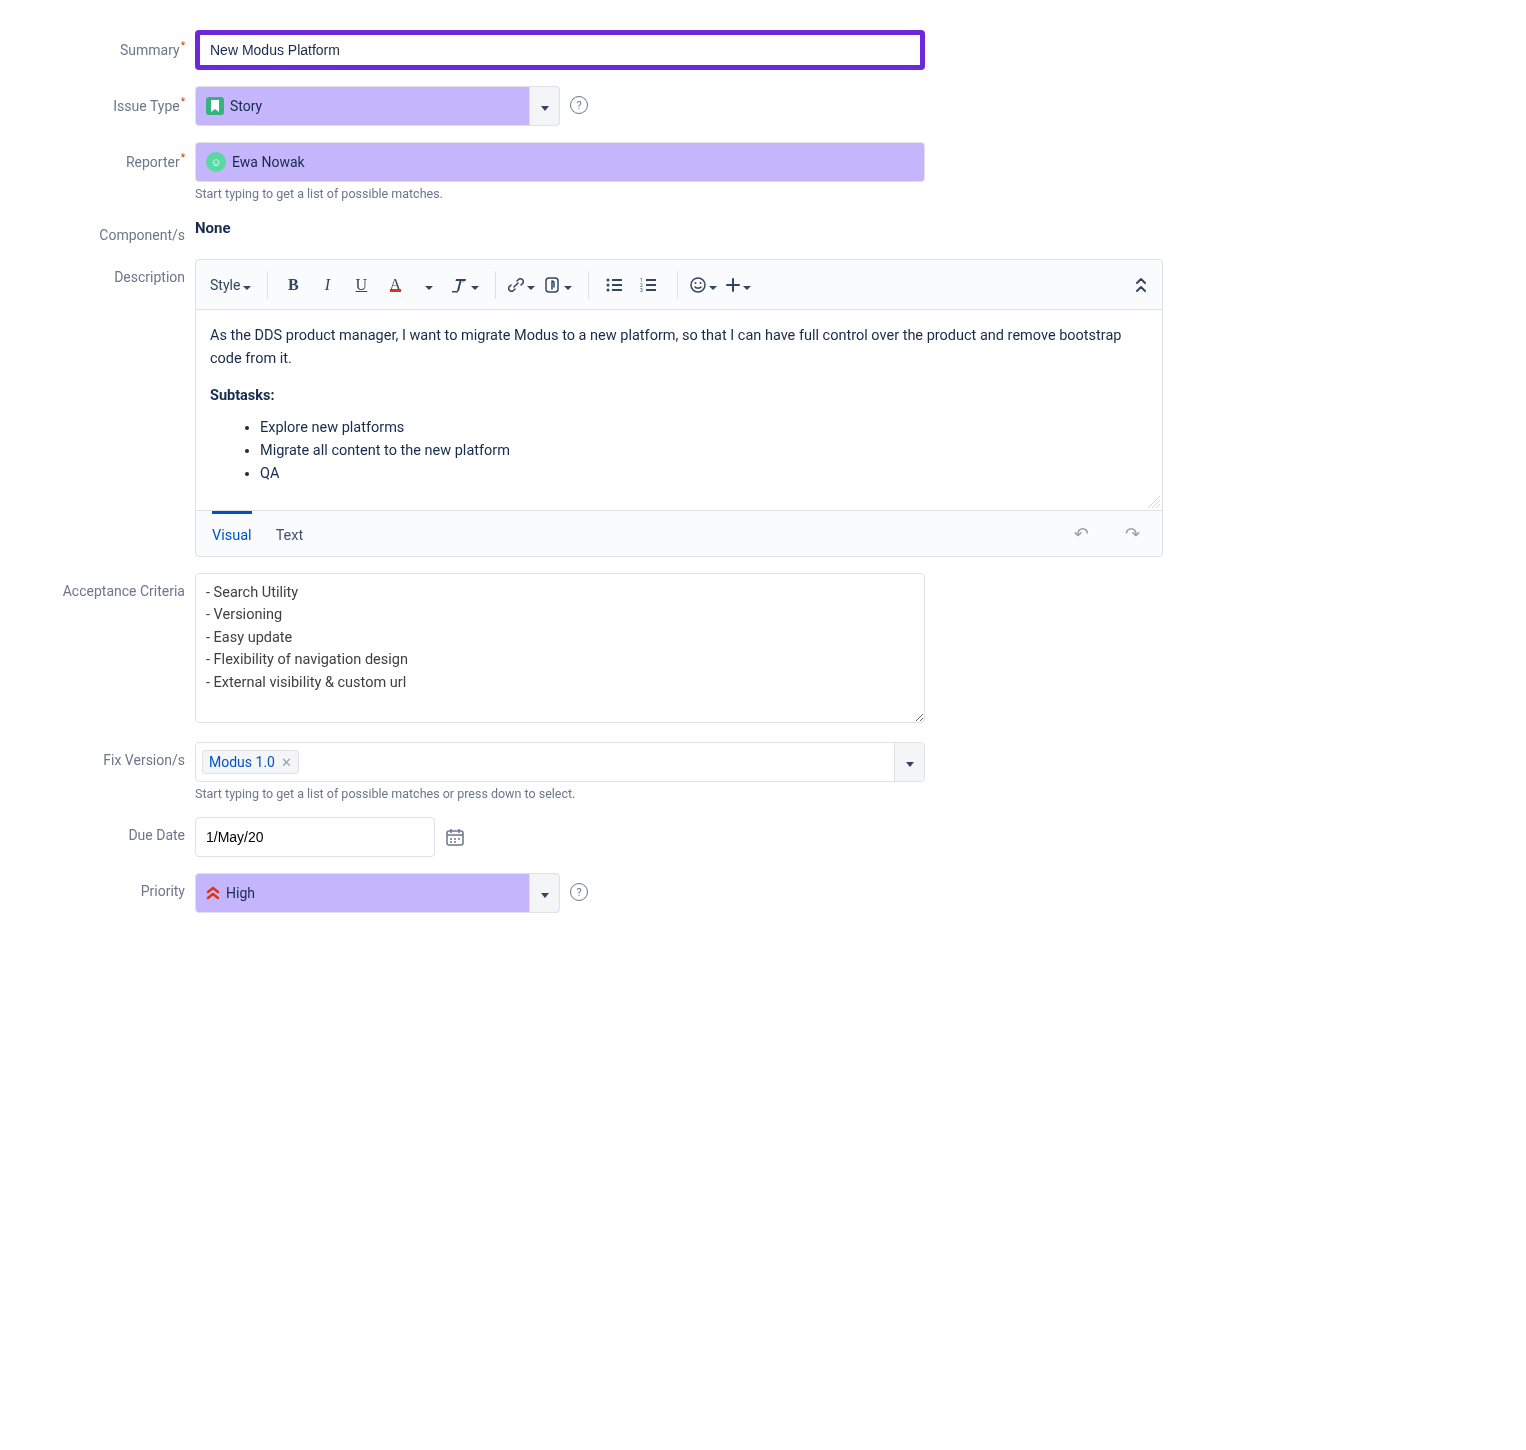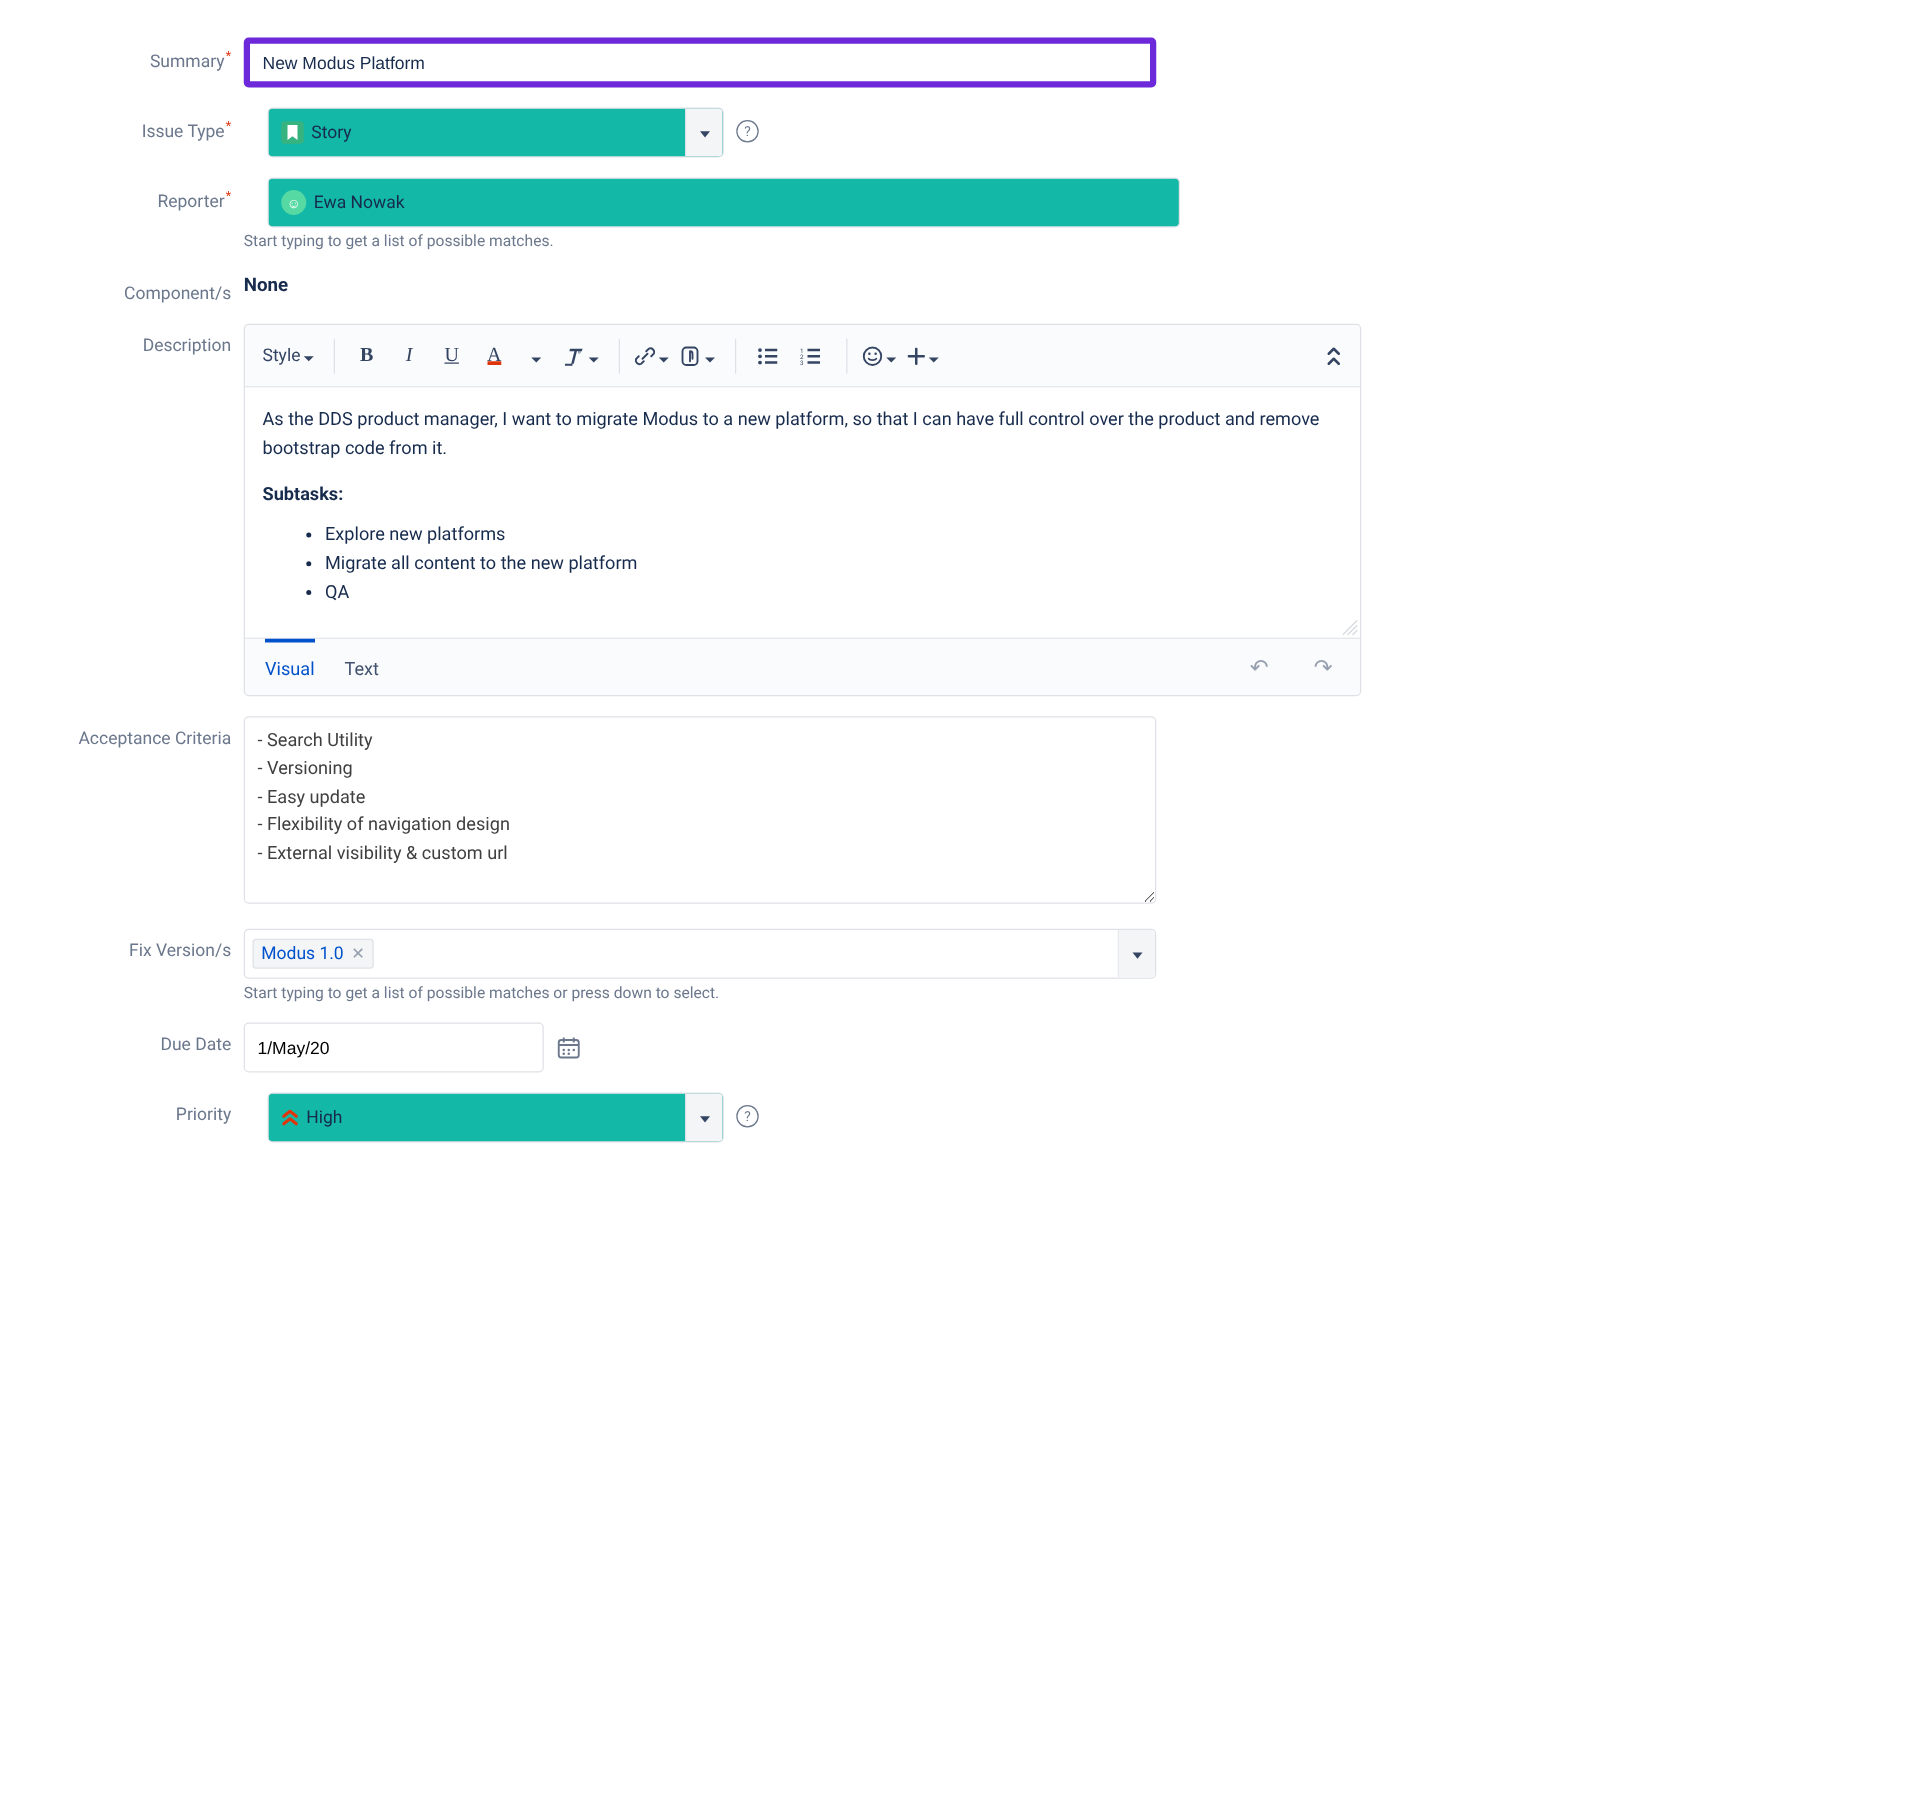--- a/index.html
+++ b/index.html
@@ -42,23 +42,22 @@
   color: #172b4d;
   background: #fff;
 }
 .input-wrap-730 { width: 730px; }
 .select-box {
   display: inline-flex;
   align-items: center;
   height: 40px;
   border: 1px solid #dfe1e6;
   border-radius: 4px;
-  background: #14b8a6;
+  background: #c4b5fd;
   overflow: hidden;
-  margin-left: 19px;
 }
 .select-main {
   display: flex;
   align-items: center;
   padding: 0 10px;
   height: 100%;
   gap: 6px;
 }
 .select-w365 { width: 365px; }
 .select-btn {
@@ -112,21 +111,21 @@
 }
 .hint {
   font-size: 12.5px;
   color: #6b778c;
   margin-top: 4px;
 }
 .bold-none { font-weight: 700; color: #172b4d; font-size: 15px; padding-top: 2px; }
 
 
 .editor {
-  width: 894px;
+  width: 968px;
   border: 1px solid #dfe1e6;
   border-radius: 4px;
   background: #fafbfc;
 }
 .editor-toolbar {
   display: flex;
   align-items: center;
   height: 50px;
   border-bottom: 1px solid #dfe1e6;
   padding: 0 14px;

